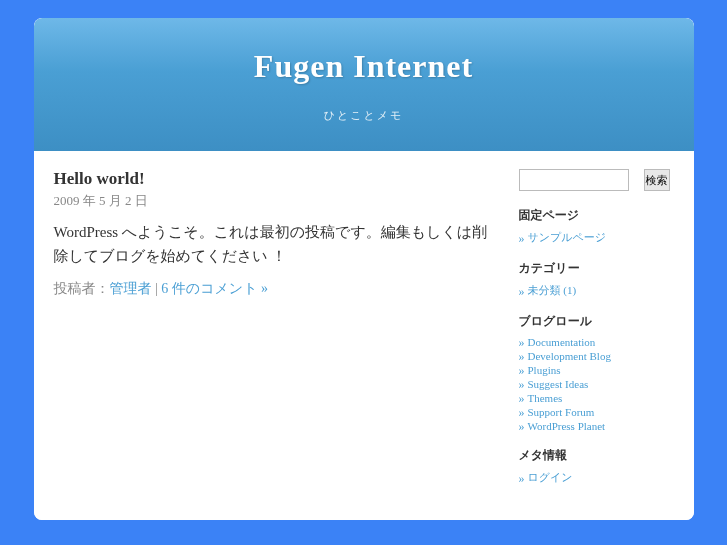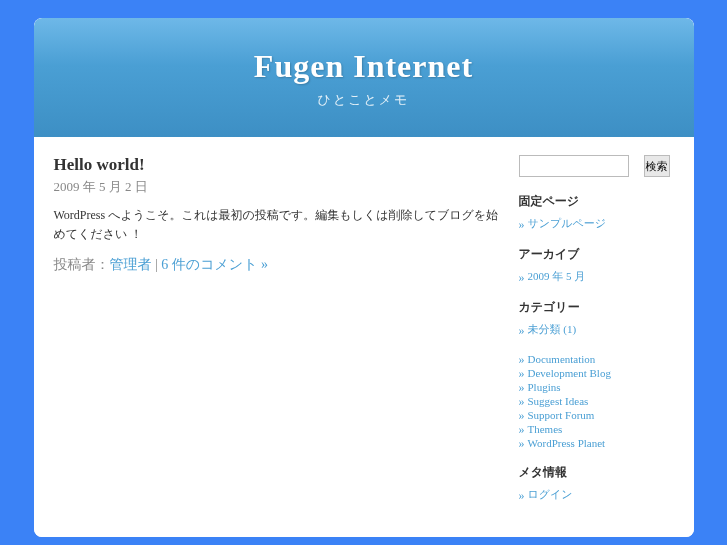--- a/index.html
+++ b/index.html
@@ -32,23 +32,23 @@
     }
     #header h1 {
       font-size: 32px;
       font-weight: bold;
       color: #fff;
       text-shadow: 1px 1px 2px rgba(0,0,0,0.2);
       letter-spacing: 1px;
       font-family: Georgia, serif;
     }
     #header .tagline {
-      font-size: 13px;
+      font-size: 11px;
       color: rgba(255,255,255,0.85);
-      margin-top: 6px;
+      margin-top: 23px;
       letter-spacing: 2px;
     }
     
     #content-wrap {
       display: flex;
       padding: 18px 20px 20px;
       gap: 20px;
       background: #fff;
     }
     
@@ -62,21 +62,21 @@
       color: #333;
       margin-bottom: 3px;
       font-family: Georgia, serif;
     }
     .post-date {
       font-size: 13px;
       color: #888;
       margin-bottom: 10px;
     }
     .post-body {
-      font-size: 12px;
+      font-size: 15px;
       color: #333;
       line-height: 1.6;
       margin-bottom: 12px;
     }
     .post-footer {
       font-size: 14px;
       color: #888;
     }
     .post-footer a {
       color: #4a9fd4;
@@ -178,57 +178,50 @@
 
         <div class="widget">
           <div class="widget-title">固定ページ</div>
           <ul>
             <li>
                 <a href="#">サンプルページ</a>
               </li>
           </ul>
         </div>
 
-        <div class="widget">
-          <div class="widget-title">アーカイブ</div>
-          <ul>
-            <li>
-                <a href="#">2009 年 5 月</a>
-              </li>
-          </ul>
-        </div>
 
         <div class="widget">
           <div class="widget-title">カテゴリー</div>
           <ul>
             <li>
                 <a href="#">未分類 (1)</a>
               </li>
           </ul>
         </div>
 
         <div class="widget">
+          <div class="widget-title">ブログロール</div>
           <ul>
             <li>
                 <a href="#">Documentation</a>
               </li>
             <li>
                 <a href="#">Development Blog</a>
               </li>
             <li>
                 <a href="#">Plugins</a>
               </li>
             <li>
                 <a href="#">Suggest Ideas</a>
               </li>
             <li>
+                <a href="#">Themes</a>
+              </li>
+            <li>
                 <a href="#">Support Forum</a>
-              </li>
-            <li>
-                <a href="#">Themes</a>
               </li>
             <li>
                 <a href="#">WordPress Planet</a>
               </li>
           </ul>
         </div>
 
         <div class="widget">
           <div class="widget-title">メタ情報</div>
           <ul>

